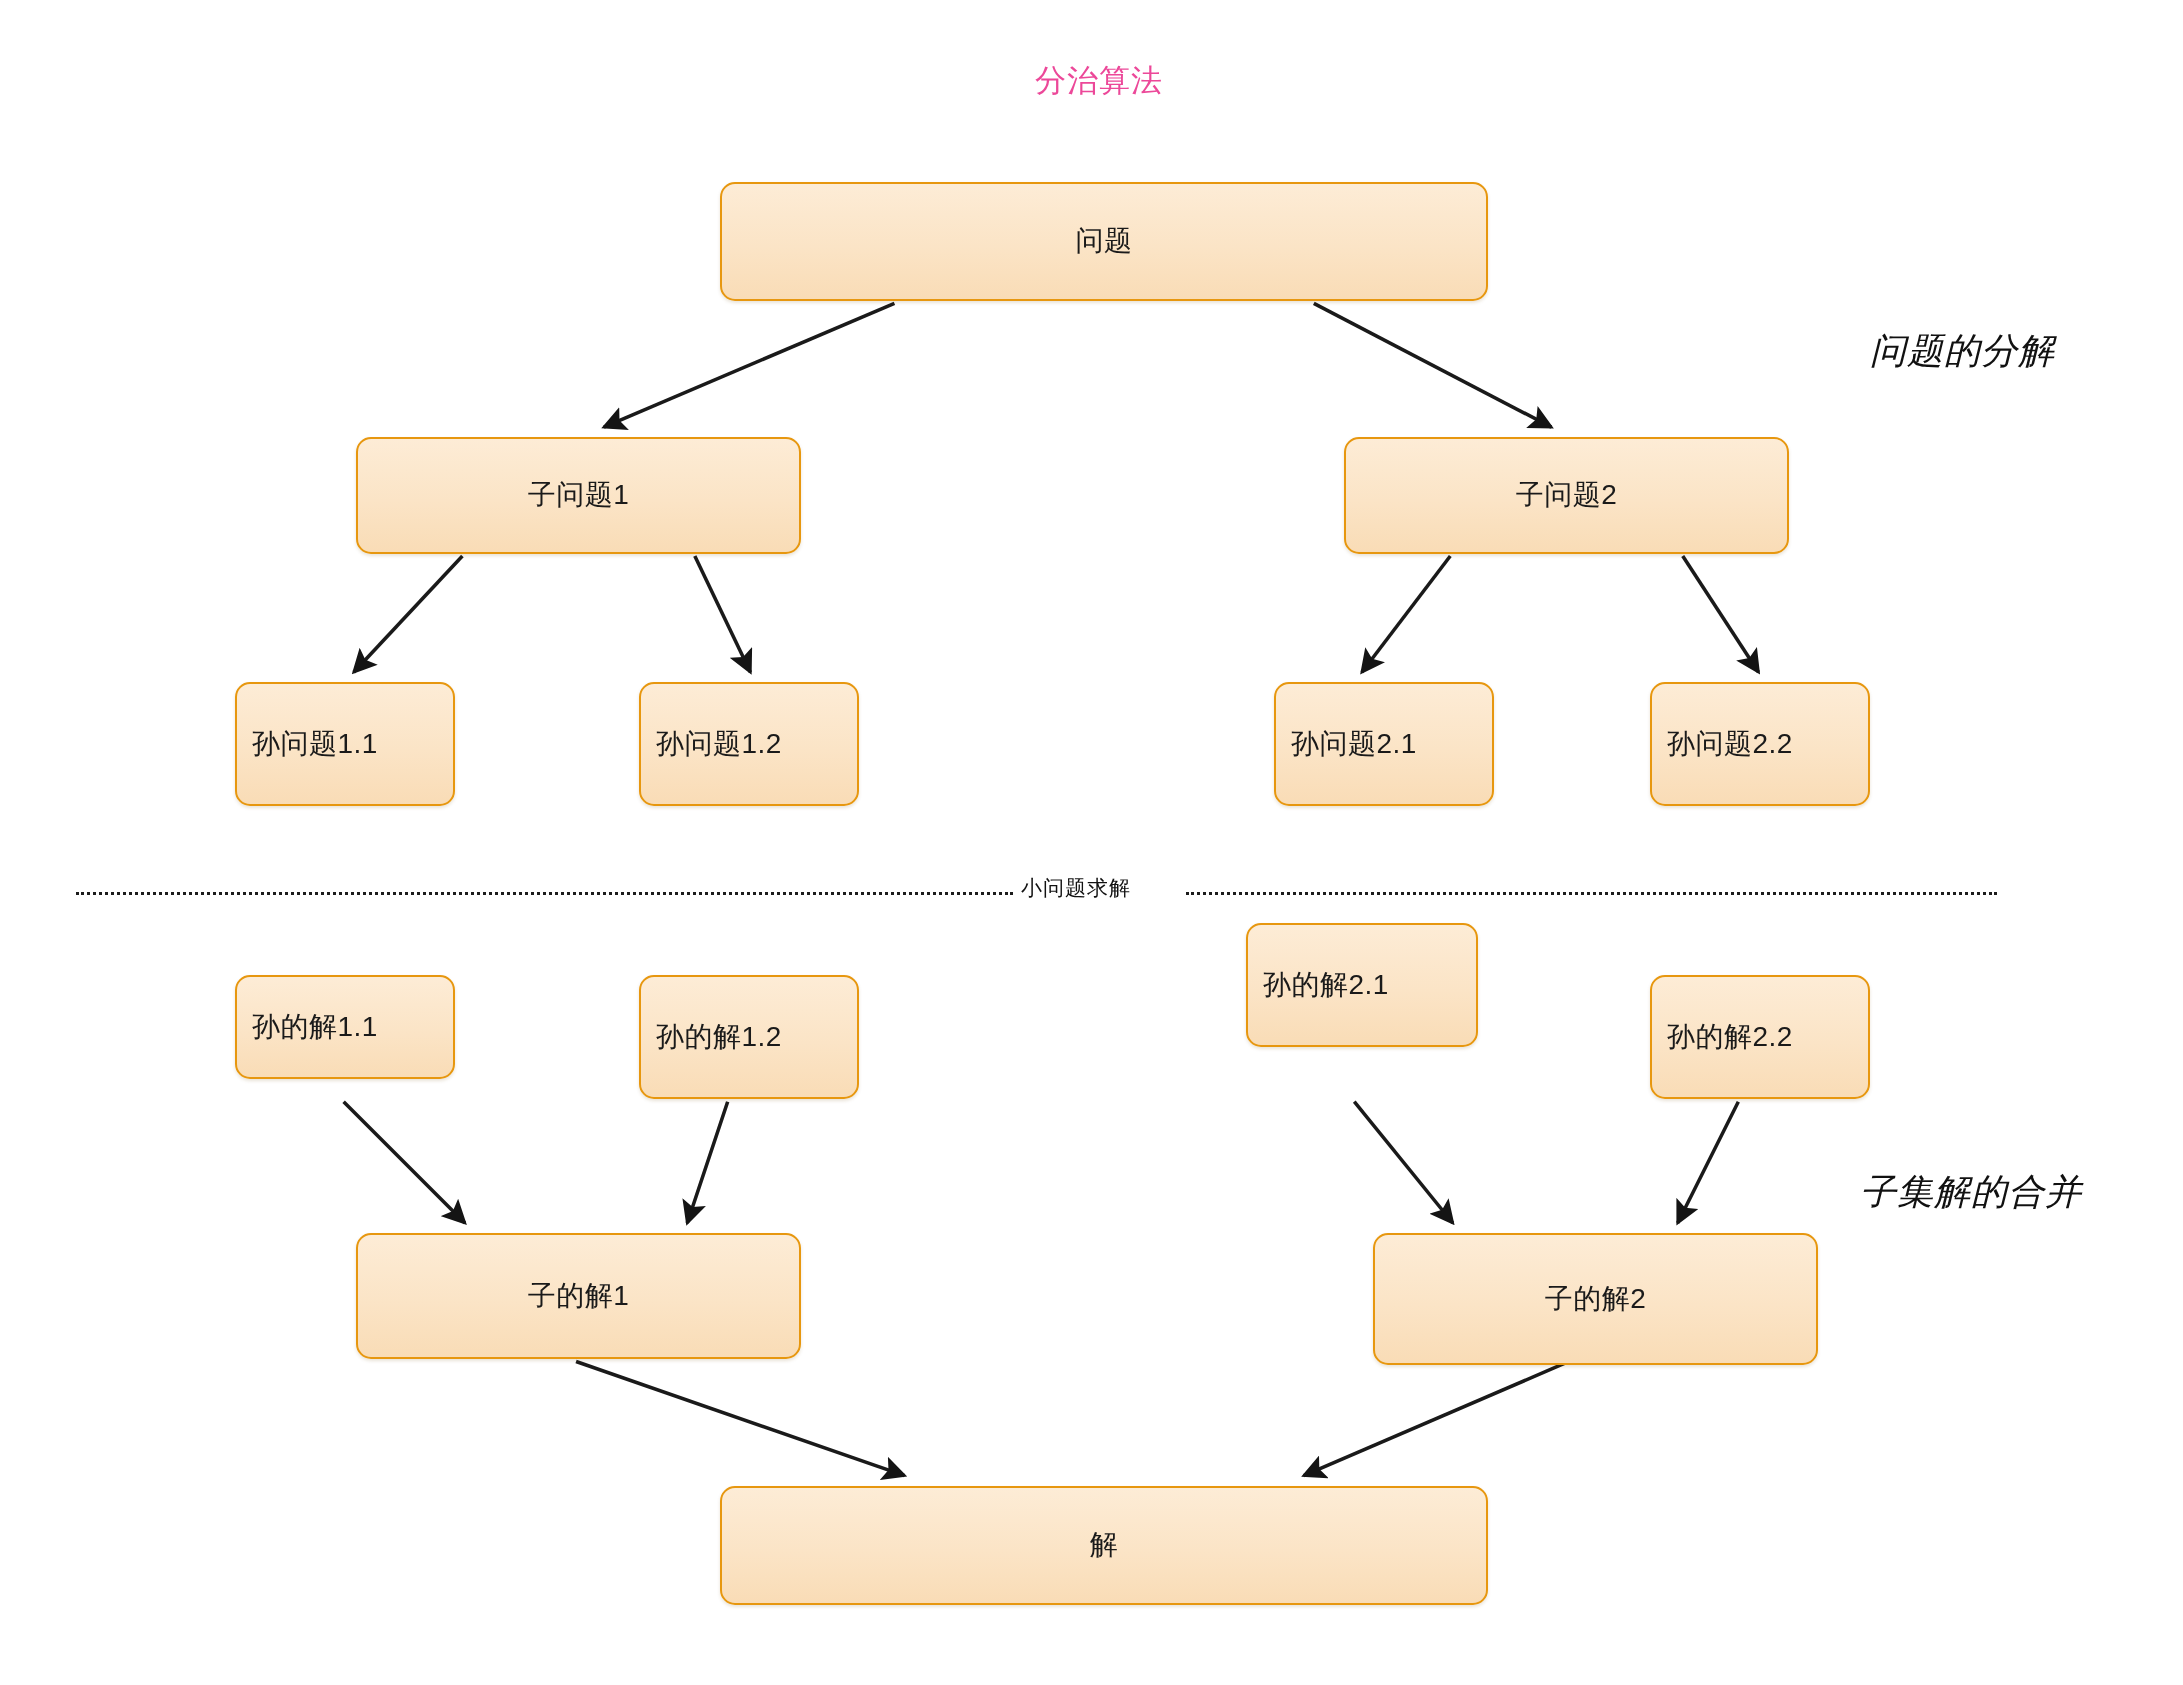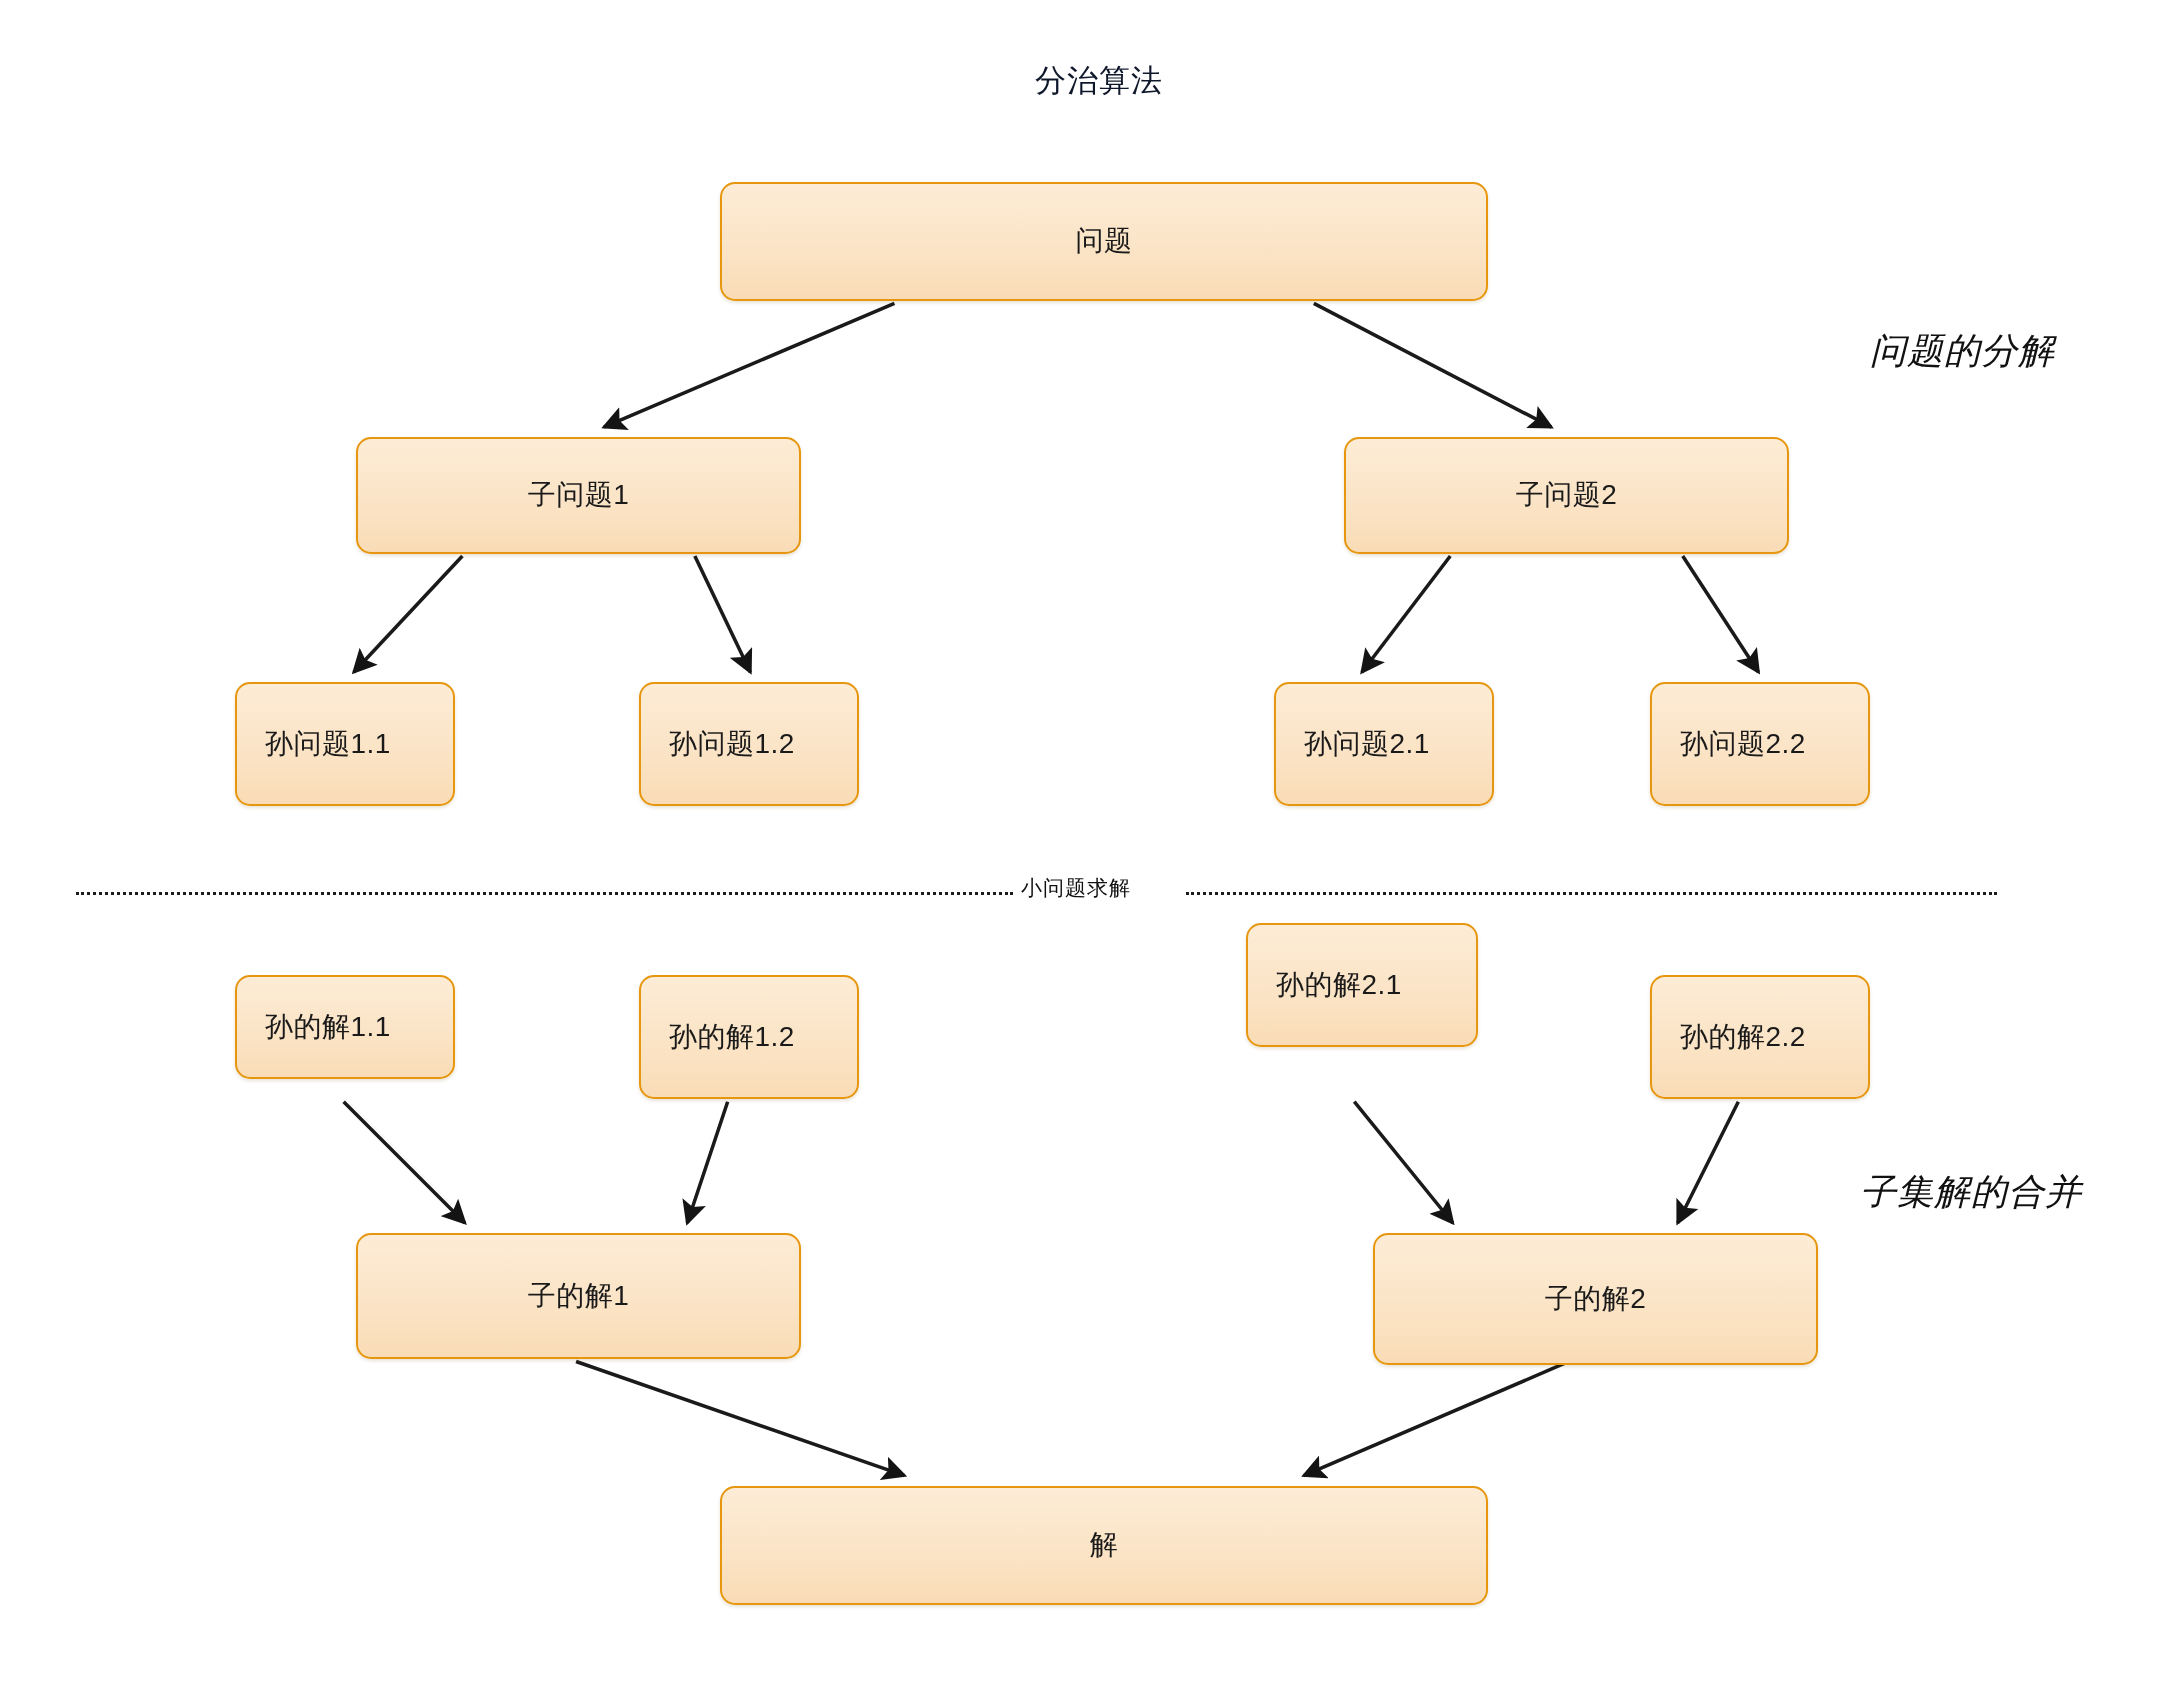--- a/index.html
+++ b/index.html
@@ -35,26 +35,26 @@
     box-shadow: 0 2px 3.5px rgba(120, 80, 10, 0.16);
     display: flex;
     align-items: center;
     color: #1a1a1a;
     font-size: 28px;
     line-height: 1.1;
     letter-spacing: 0.5px;
     white-space: nowrap;
   }
   .node.center { justify-content: center; }
-  .node.leftish { justify-content: flex-start; padding-left: 28px; }
+  .node.leftish { justify-content: flex-start; padding-left: 15px; }
 
   .diagram-title {
     position: absolute;
     font-size: 31px;
-    color: #0f172a;
+    color: #ec4899;
     font-weight: 400;
     letter-spacing: 1px;
     white-space: nowrap;
   }
   .side-label {
     position: absolute;
     font-size: 36px;
     color: #111111;
     letter-spacing: 1px;
     white-space: nowrap;

